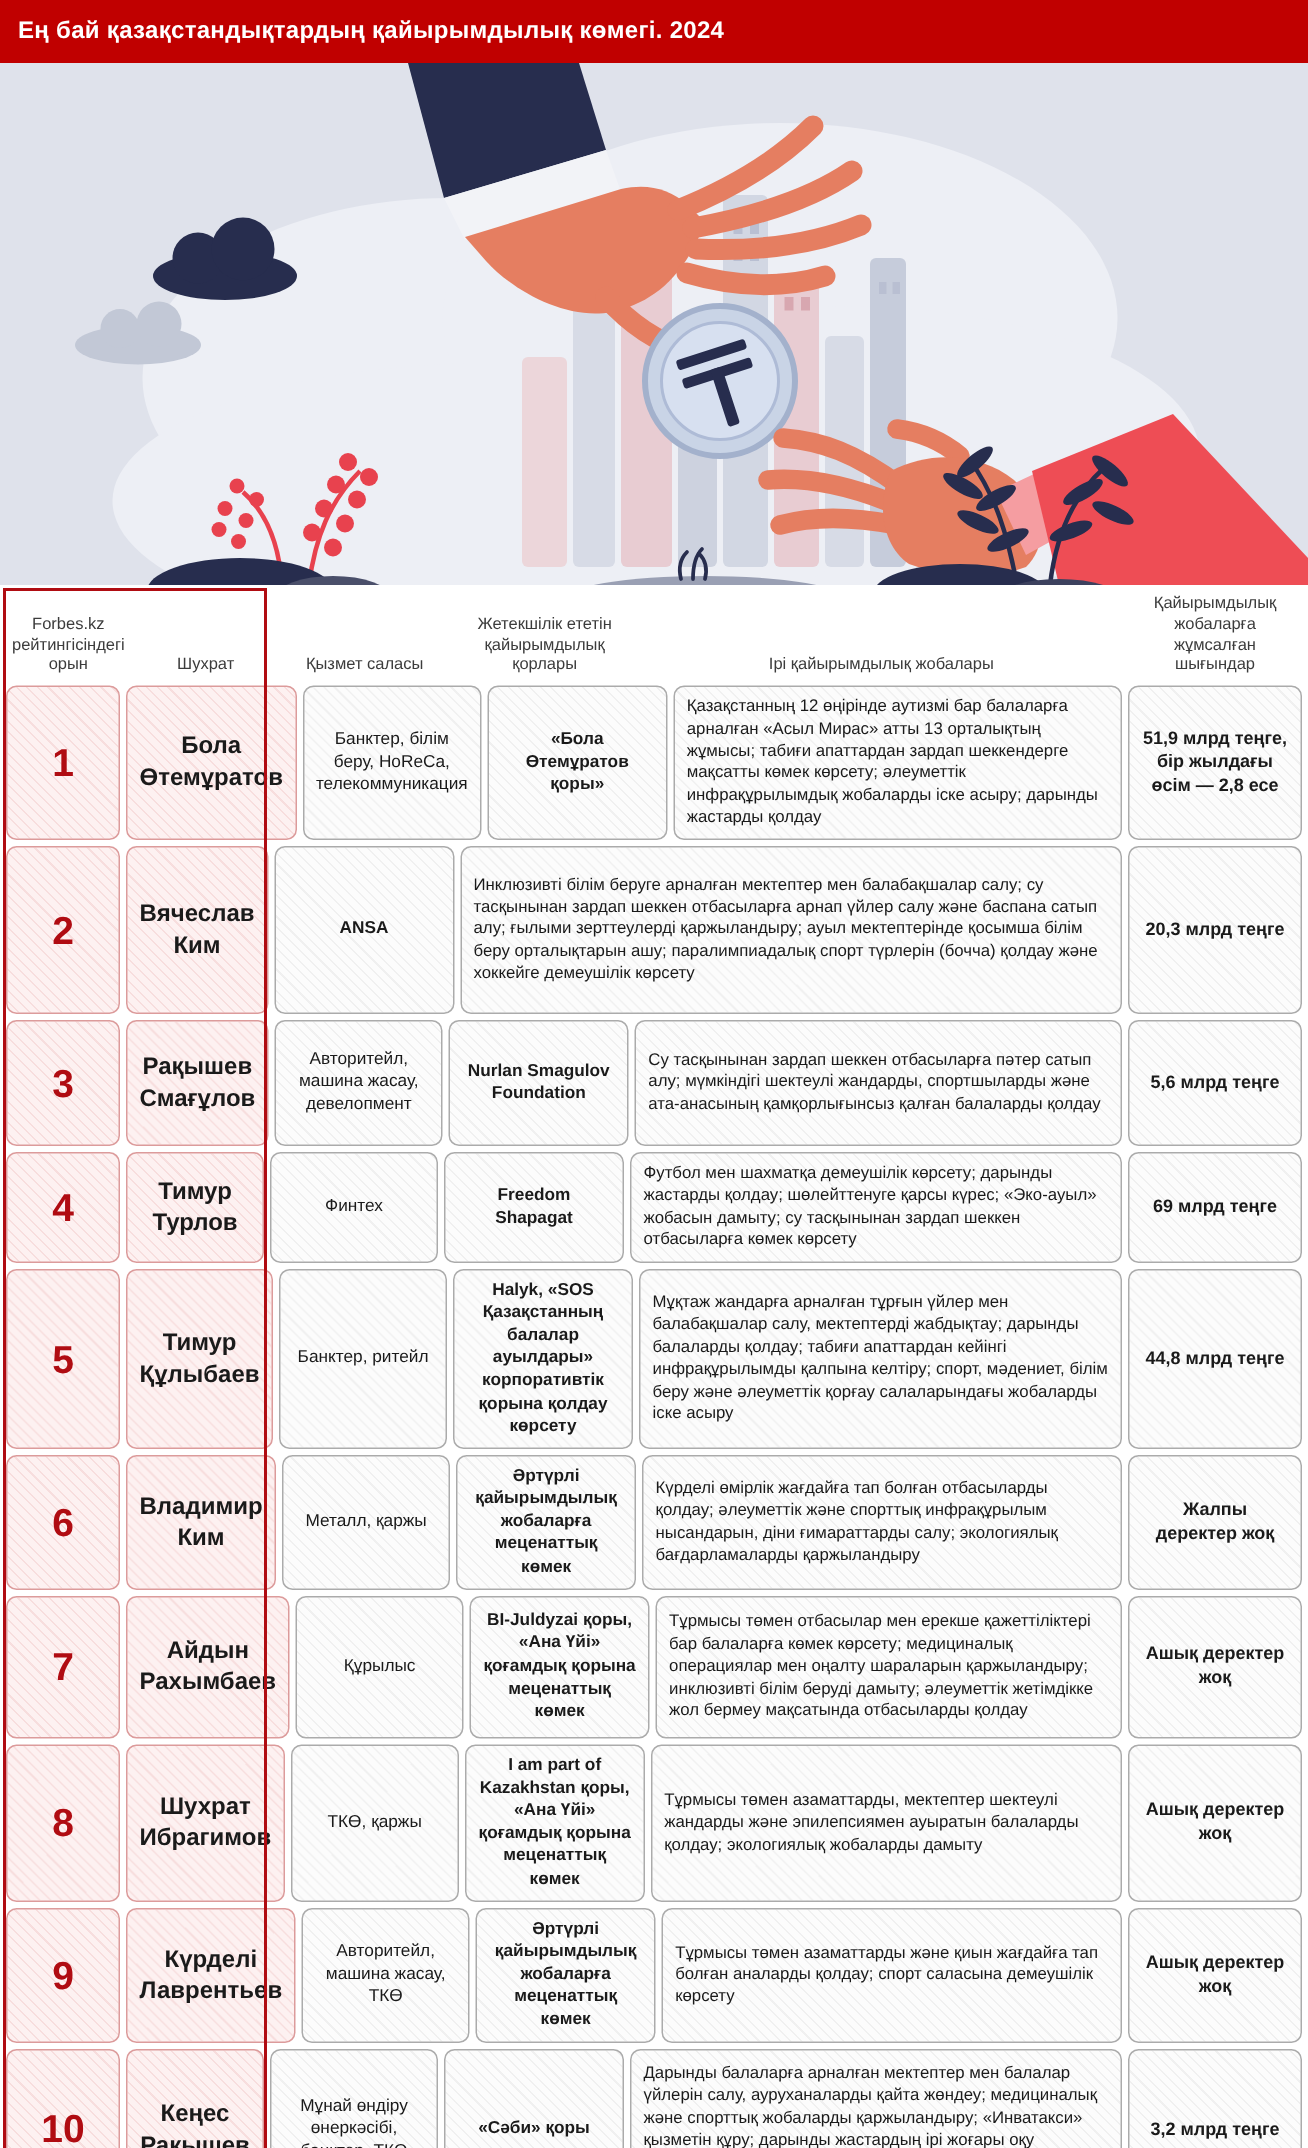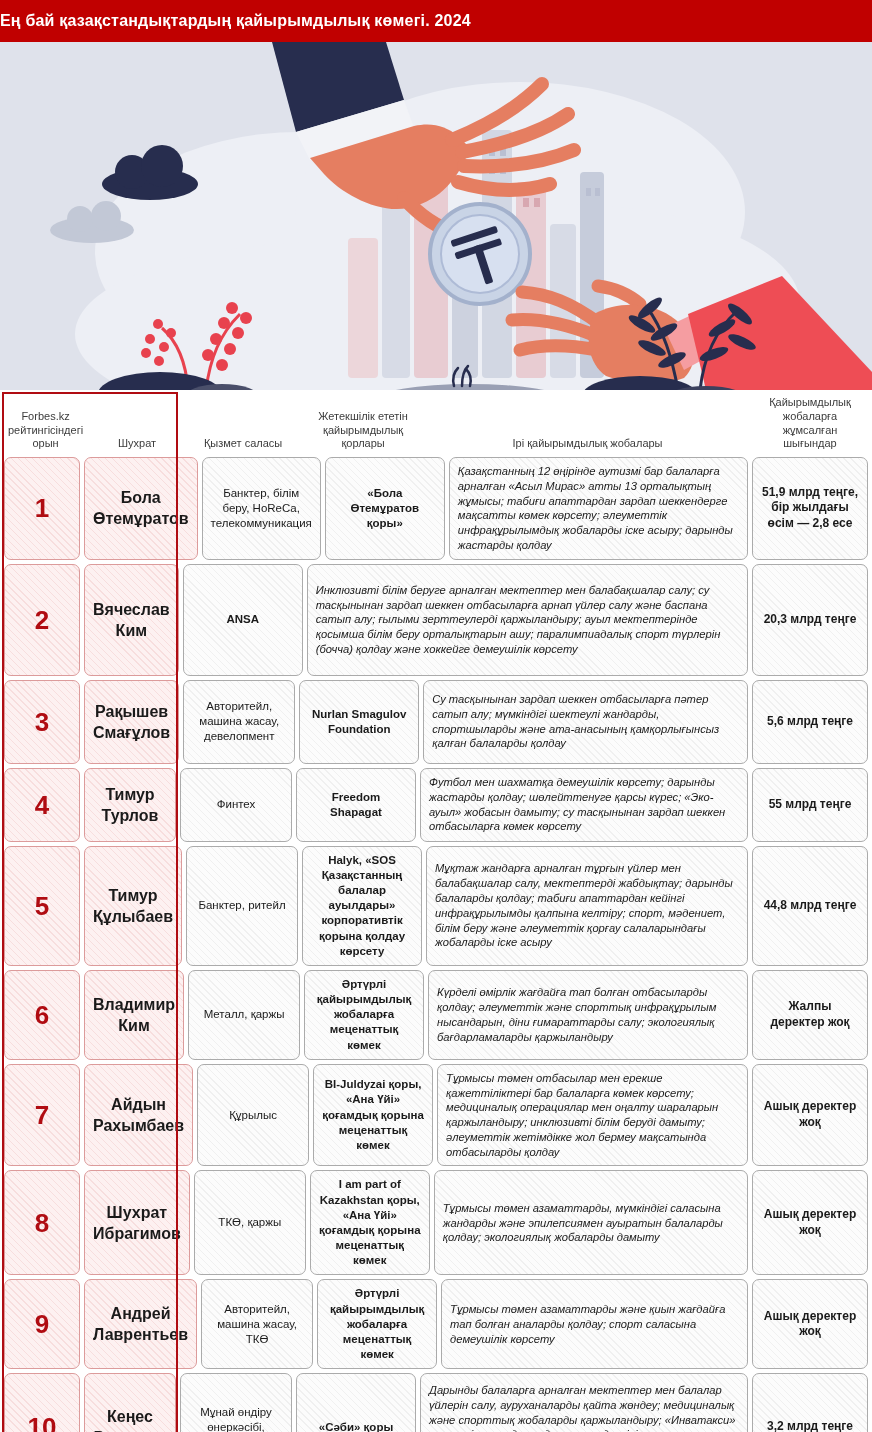--- a/index.html
+++ b/index.html
@@ -9,21 +9,21 @@
     font-family: "Liberation Sans", sans-serif;
     color: #1a1a1a;
   }
   .page { width: 872px; background:#fff; }
 
   
   .topbar {
     background:#c00000;
     height:42px;
     display:flex; align-items:center;
-    padding:0 0;
+    padding:0 12px;
   }
   .topbar h1 { color:#fff; font-size:16px; font-weight:bold; letter-spacing:.2px; }
 
   
   .illustration { height:348px; overflow:hidden; line-height:0; }
 
   
   .table-wrap { position:relative; padding:2px; background:#fff; }
   .left-outline {
     position:absolute; top:2px; bottom:2px; left:2px;
@@ -54,21 +54,21 @@
   }
   .w1 { flex:0 0 76px; }
   .w2 { flex:0 0 92px; }
   .w3 { flex:0 0 112px; }
   .w4 { flex:0 0 120px; }
   .w5 { flex:1 1 auto; }
   .w6 { flex:0 0 116px; }
   .c-rank { font-size:26px; font-weight:bold; color:#b00c12; }
   .c-person { font-weight:bold; font-size:16px; }
   .c-fund { font-weight:bold; }
-  .c-projects { text-align:left; justify-content:flex-start; font-size:11.2px;font-style:italic; }
+  .c-projects { text-align:left; justify-content:flex-start; font-size:11.2px; }
   .c-spending { font-weight:bold; font-size:12px; }
 
   #tbody .trow:nth-child(1){min-height:98px}
   #tbody .trow:nth-child(2){min-height:116px}
   #tbody .trow:nth-child(3){min-height:88px}
   #tbody .trow:nth-child(4){min-height:78px}
   #tbody .trow:nth-child(5){min-height:104px}
   #tbody .trow:nth-child(6){min-height:88px}
   #tbody .trow:nth-child(7){min-height:99px}
   #tbody .trow:nth-child(8){min-height:89px}
@@ -264,21 +264,21 @@
     <div class="cell c-spending w6">5,6 млрд теңге</div>
   </div>
         <div class="trow">
     <div class="cell c-rank w1">
             <span>4</span>
           </div>
     <div class="cell c-person w2">Тимур Турлов</div>
     <div class="cell c-field w3">Финтех</div>
     <div class="cell c-fund w4">Freedom Shapagat</div>
     <div class="cell c-projects w5">Футбол мен шахматқа демеушілік көрсету; дарынды жастарды қолдау; шөлейттенуге қарсы күрес; «Эко-ауыл» жобасын дамыту; су тасқынынан зардап шеккен отбасыларға көмек көрсету</div>
-    <div class="cell c-spending w6">55 млрд теңге</div>
+    <div class="cell c-spending w6">69 млрд теңге</div>
   </div>
         <div class="trow">
     <div class="cell c-rank w1">
             <span>5</span>
           </div>
     <div class="cell c-person w2">Тимур Құлыбаев</div>
     <div class="cell c-field w3">Банктер, ритейл</div>
     <div class="cell c-fund w4">Halyk, «SOS Қазақстанның балалар ауылдары» корпоративтік қорына қолдау көрсету</div>
     <div class="cell c-projects w5">Мұқтаж жандарға арналған тұрғын үйлер мен балабақшалар салу, мектептерді жабдықтау; дарынды балаларды қолдау; табиғи апаттардан кейінгі инфрақұрылымды қалпына келтіру; спорт, мәдениет, білім беру және әлеуметтік қорғау салаларындағы жобаларды іске асыру</div>
     <div class="cell c-spending w6">44,8 млрд теңге</div>
@@ -303,28 +303,28 @@
     <div class="cell c-projects w5">Тұрмысы төмен отбасылар мен ерекше қажеттіліктері бар балаларға көмек көрсету; медициналық операциялар мен оңалту шараларын қаржыландыру; инклюзивті білім беруді дамыту; әлеуметтік жетімдікке жол бермеу мақсатында отбасыларды қолдау</div>
     <div class="cell c-spending w6">Ашық деректер жоқ</div>
   </div>
         <div class="trow">
     <div class="cell c-rank w1">
             <span>8</span>
           </div>
     <div class="cell c-person w2">Шухрат Ибрагимов</div>
     <div class="cell c-field w3">ТКӨ, қаржы</div>
     <div class="cell c-fund w4">I am part of Kazakhstan қоры, «Ана Үйі» қоғамдық қорына меценаттық көмек</div>
-    <div class="cell c-projects w5">Тұрмысы төмен азаматтарды, мүмкіндігі саласына жандарды және эпилепсиямен ауыратын балаларды қолдау; экологиялық жобаларды дамыту</div>
+    <div class="cell c-projects w5">Тұрмысы төмен азаматтарды, мектептер шектеулі жандарды және эпилепсиямен ауыратын балаларды қолдау; экологиялық жобаларды дамыту</div>
     <div class="cell c-spending w6">Ашық деректер жоқ</div>
   </div>
         <div class="trow">
     <div class="cell c-rank w1">
             <span>9</span>
           </div>
-    <div class="cell c-person w2">Андрей Лаврентьев</div>
+    <div class="cell c-person w2">Күрделі Лаврентьев</div>
     <div class="cell c-field w3">Авторитейл, машина жасау, ТКӨ</div>
     <div class="cell c-fund w4">Әртүрлі қайырымдылық жобаларға меценаттық көмек</div>
     <div class="cell c-projects w5">Тұрмысы төмен азаматтарды және қиын жағдайға тап болған аналарды қолдау; спорт саласына демеушілік көрсету</div>
     <div class="cell c-spending w6">Ашық деректер жоқ</div>
   </div>
         <div class="trow">
     <div class="cell c-rank w1">
             <span>10</span>
           </div>
     <div class="cell c-person w2">Кеңес Рақышев</div>

